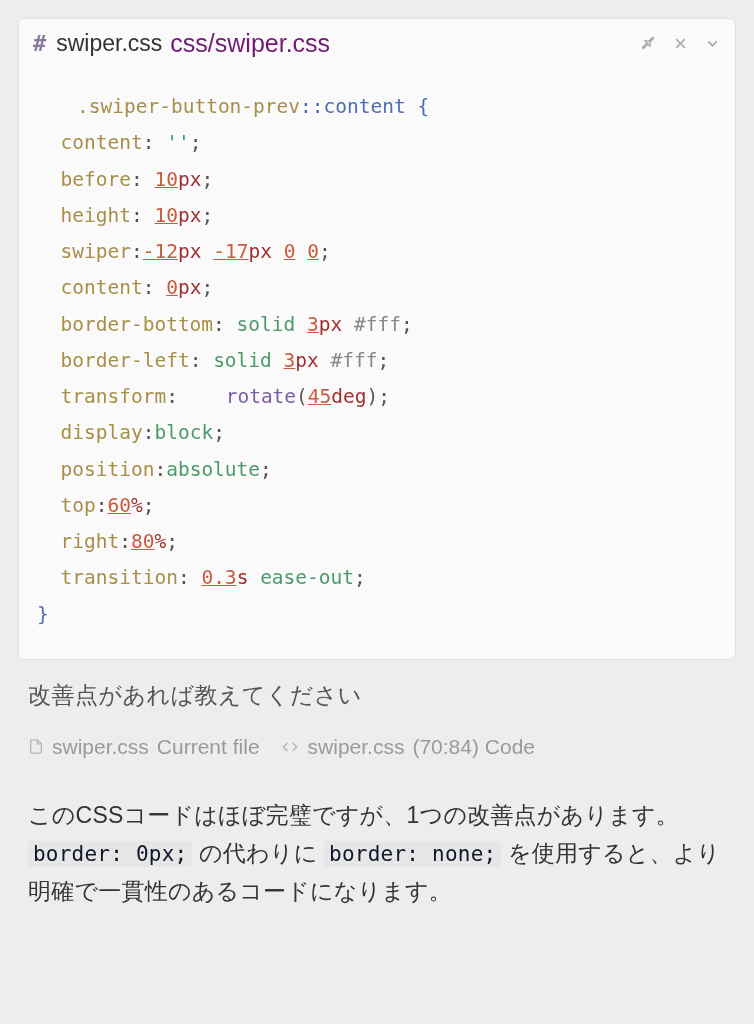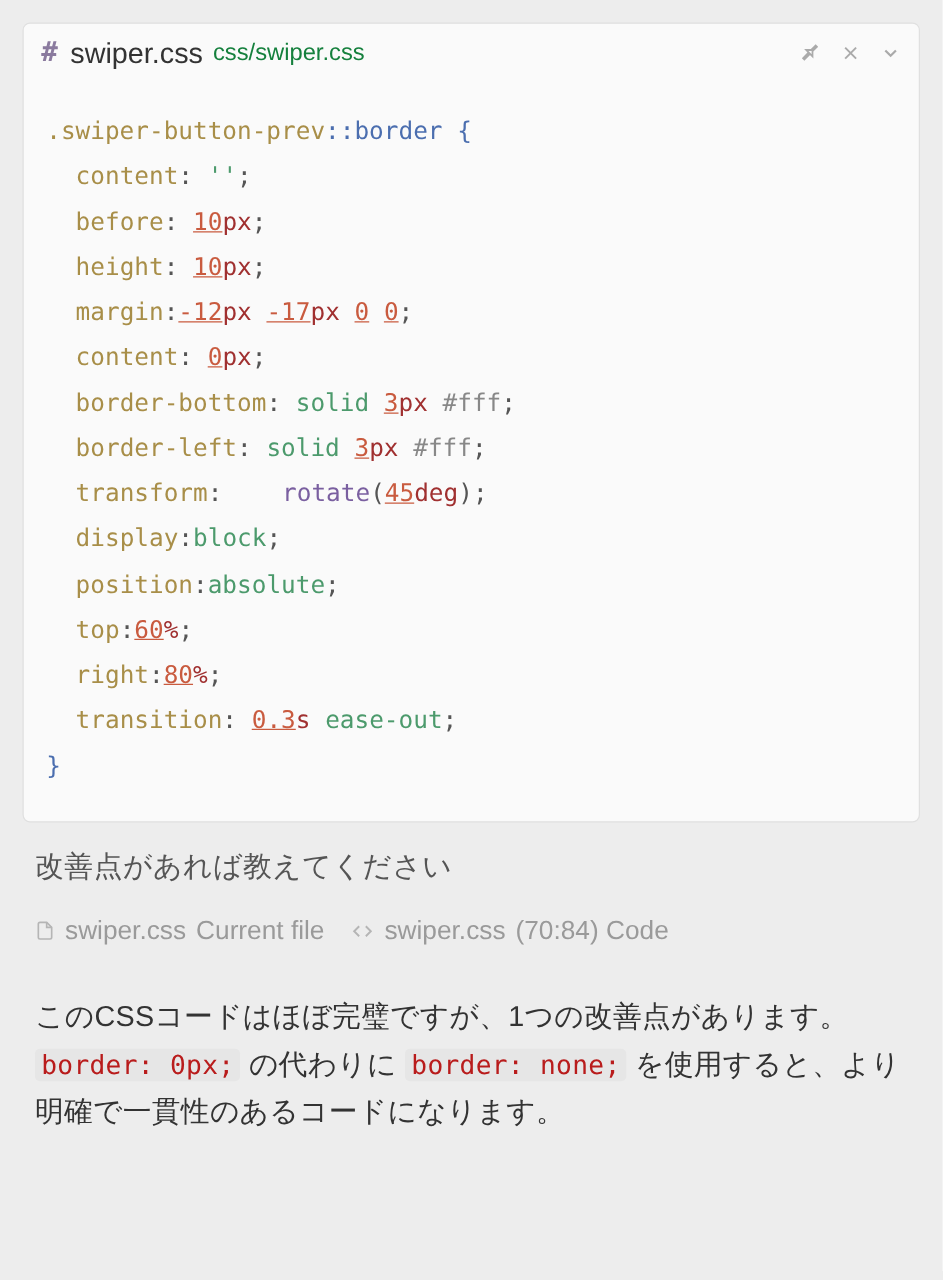--- a/index.html
+++ b/index.html
@@ -34,22 +34,22 @@
       margin-right: 10px;
       font-family: ui-monospace, Menlo, Consolas, monospace;
     }
     .file-title {
       color: #333;
       font-size: 23px;
       font-weight: 500;
       margin-right: 8px;
     }
     .file-path {
-      color: #15803d;
-      font-size: 19px;
+      color: #701a75;
+      font-size: 25px;
       font-weight: 400;
     }
     .header-actions {
       margin-left: auto;
       display: flex;
       align-items: center;
       gap: 16px;
       color: #aaa;
     }
     .icon-btn {
@@ -60,21 +60,21 @@
     }
     .code-block {
       font-family: ui-monospace, Menlo, Consolas, monospace;
       font-size: 19.5px;
       line-height: 1.86;
       padding: 22px 18px 26px 18px;
       white-space: pre;
       overflow-x: auto;
       color: #333;
     }
-    .tok-sel { color: #a88e48; }
+    .tok-sel { color: #a88e48; margin-left: 40px; }
     .tok-pseudo { color: #4b6eaf; }
     .tok-brace { color: #4b6eaf; }
     .tok-prop { color: #a88e48; }
     .tok-num { color: #c95b3f; text-decoration: underline; }
     .tok-unit { color: #a03030; }
     .tok-str { color: #4c9a6c; }
     .tok-keyword { color: #4c9a6c; }
     .tok-hex { color: #888; }
     .tok-funcname { color: #7a5fa0; margin-left: 36px; }
     .tok-punct { color: #555; }
@@ -109,21 +109,21 @@
     .response {
       padding: 28px 10px 10px 10px;
       color: #333;
       font-size: 23px;
       line-height: 1.65;
       letter-spacing: 0.01em;
     }
     .code-inline {
       font-family: ui-monospace, Menlo, Consolas, monospace;
       background: #e6e6e6;
-      color: #b91c1c;
+      color: #0f172a;
       padding: 1px 5px;
       border-radius: 4px;
       font-size: 21px;
     }
     svg { display: block; }
   </style>
 </head>
 <body>
 
 <div class="card">
@@ -142,25 +142,25 @@
             <path d="M5 5l14 14M19 5L5 19"></path>
           </svg>
       </span>
       <span class="icon-btn">
         <svg width="17" height="17" viewBox="0 0 24 24" fill="none" stroke="#aaa" stroke-width="2.5">
             <path d="M6 9l6 6 6-6"></path>
           </svg>
       </span>
     </div>
   </div>
-  <div class="code-block"><span class="tok-sel">.swiper-button-prev</span><span class="tok-pseudo">::border</span> <span class="tok-brace">{</span>
+  <div class="code-block"><span class="tok-sel">.swiper-button-prev</span><span class="tok-pseudo">::content</span> <span class="tok-brace">{</span>
   <span class="tok-prop">content</span><span class="tok-punct">:</span> <span class="tok-str">''</span><span class="tok-punct">;</span>
   <span class="tok-prop">before</span><span class="tok-punct">:</span> <span class="tok-num">10</span><span class="tok-unit">px</span><span class="tok-punct">;</span>
   <span class="tok-prop">height</span><span class="tok-punct">:</span> <span class="tok-num">10</span><span class="tok-unit">px</span><span class="tok-punct">;</span>
-  <span class="tok-prop">margin</span><span class="tok-punct">:</span><span class="tok-num">-12</span><span class="tok-unit">px</span> <span class="tok-num">-17</span><span class="tok-unit">px</span> <span class="tok-num">0</span> <span class="tok-num">0</span><span class="tok-punct">;</span>
+  <span class="tok-prop">swiper</span><span class="tok-punct">:</span><span class="tok-num">-12</span><span class="tok-unit">px</span> <span class="tok-num">-17</span><span class="tok-unit">px</span> <span class="tok-num">0</span> <span class="tok-num">0</span><span class="tok-punct">;</span>
   <span class="tok-prop">content</span><span class="tok-punct">:</span> <span class="tok-num">0</span><span class="tok-unit">px</span><span class="tok-punct">;</span>
   <span class="tok-prop">border-bottom</span><span class="tok-punct">:</span> <span class="tok-keyword">solid</span> <span class="tok-num">3</span><span class="tok-unit">px</span> <span class="tok-hex">#fff</span><span class="tok-punct">;</span>
   <span class="tok-prop">border-left</span><span class="tok-punct">:</span> <span class="tok-keyword">solid</span> <span class="tok-num">3</span><span class="tok-unit">px</span> <span class="tok-hex">#fff</span><span class="tok-punct">;</span>
   <span class="tok-prop">transform</span><span class="tok-punct">:</span> <span class="tok-funcname">rotate</span><span class="tok-punct">(</span><span class="tok-num">45</span><span class="tok-unit">deg</span><span class="tok-punct">)</span><span class="tok-punct">;</span>
   <span class="tok-prop">display</span><span class="tok-punct">:</span><span class="tok-keyword">block</span><span class="tok-punct">;</span>
   <span class="tok-prop">position</span><span class="tok-punct">:</span><span class="tok-keyword">absolute</span><span class="tok-punct">;</span>
   <span class="tok-prop">top</span><span class="tok-punct">:</span><span class="tok-num">60</span><span class="tok-unit">%</span><span class="tok-punct">;</span>
   <span class="tok-prop">right</span><span class="tok-punct">:</span><span class="tok-num">80</span><span class="tok-unit">%</span><span class="tok-punct">;</span>
   <span class="tok-prop">transition</span><span class="tok-punct">:</span> <span class="tok-num">0.3</span><span class="tok-unit">s</span> <span class="tok-keyword">ease-out</span><span class="tok-punct">;</span>
 <span class="tok-brace">}</span></div>

